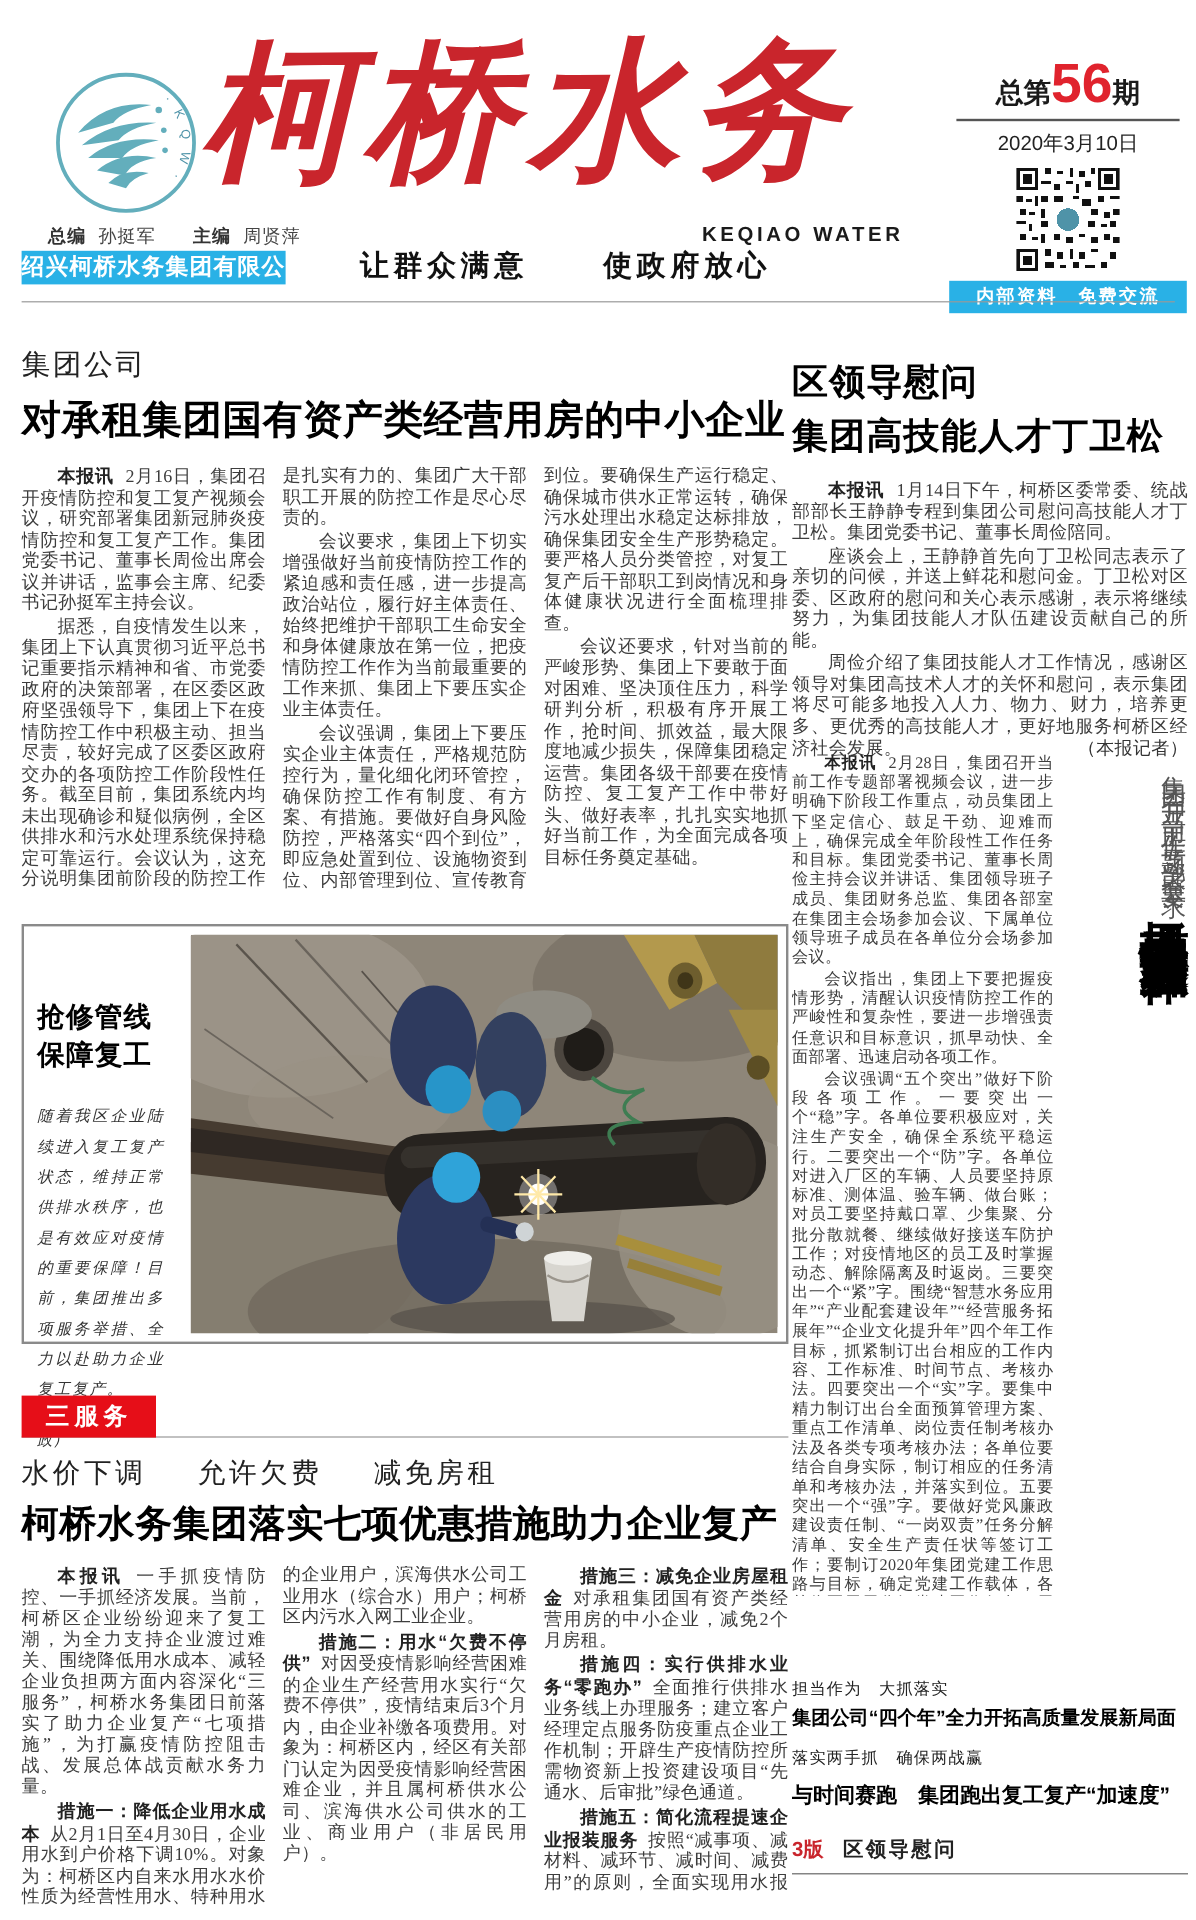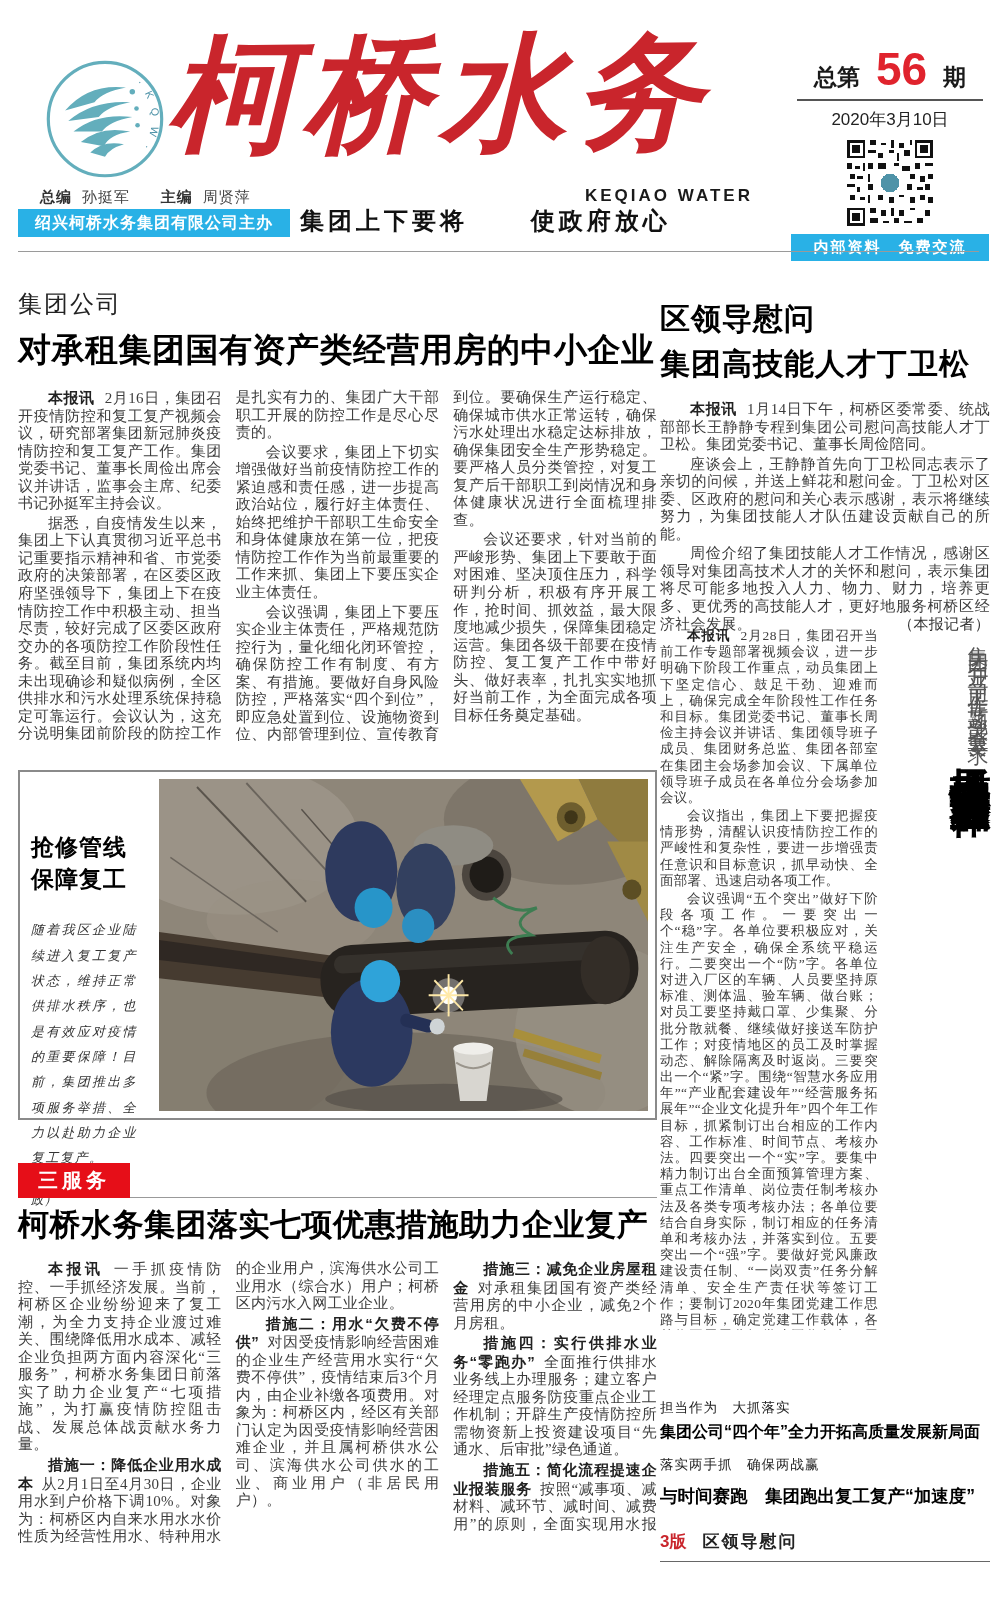--- a/index.html
+++ b/index.html
@@ -6,36 +6,36 @@
   .page{position:relative;width:997px;height:1600px;margin:0 auto;background:#fff;overflow:hidden;
         font-family:"Liberation Serif",serif;color:#2b2b2b}
   .abs{position:absolute}
 
   
   .masthead{left:168px;top:26px;font-size:126px;font-weight:900;font-style:italic;
             color:#c9252c;letter-spacing:10px;line-height:1.1;white-space:nowrap;
             transform:rotate(-.5deg)}
   .logo{left:42px;top:56px;width:126px;height:126px}
   .issuebox{left:791px;top:46px;width:198px;text-align:center}
-  .issueline{display:flex;justify-content:center;align-items:baseline;gap:16px;
+  .issueline{display:flex;justify-content:center;align-items:baseline;gap:0;
              font-family:"Liberation Sans",sans-serif;font-weight:bold;color:#1a1a1a}
   .issueline .pre,.issueline .suf{font-size:23px}
   .issueline .num{font-size:46px;color:#e0232d;line-height:1}
   .issuerule{border:0;border-top:2px solid #555;margin:6px 6px 7px 6px}
   .issuedate{font-size:17px;color:#222;font-family:"Liberation Sans",sans-serif}
   .qr{width:86px;height:86px;margin:9px auto 0 auto;display:block}
   .infobar{margin-top:8px;background:#29b1e6;color:#fff;font-family:"Liberation Sans",sans-serif;
            font-weight:bold;font-size:15px;padding:4px 0;letter-spacing:2px}
   .editors{left:40px;top:188px;font-size:15px;color:#333;letter-spacing:1px}
   .editors b{font-family:"Liberation Sans",sans-serif;margin-right:10px}
   .editors .nm{margin-right:26px;color:#444}
   .mast-en{left:585px;top:186px;font-family:"Liberation Sans",sans-serif;font-size:17px;
            font-weight:bold;color:#1a1a1a;letter-spacing:3px}
-  .pubbar{left:18px;top:209px;width:272px;height:28px;background:#29b1e6;color:#fff;
-          font-family:"Liberation Sans",sans-serif;font-weight:bold;font-size:16px;
+  .pubbar{left:18px;top:209px;width:220px;height:28px;background:#29b1e6;color:#fff;
+          font-family:"Liberation Sans",sans-serif;font-weight:bold;font-size:19px;
           text-align:center;line-height:28px;letter-spacing:1px}
   .slogan{left:300px;top:205px;font-family:"Liberation Sans",sans-serif;font-weight:bold;
           font-size:24px;color:#111;letter-spacing:4px}
   .slogan .s2{margin-left:52px}
   .hrule{left:18px;top:251px;width:961px;border-top:1px solid #9a9a9a;height:0}
 
   
   .btext{font-size:15px;line-height:1.17;letter-spacing:.3px;color:#3d3d3d;text-align:justify}
   .btext p{margin:0 0 2px 0;text-indent:2em}
   .btext b{font-family:"Liberation Sans",sans-serif;color:#222}
@@ -149,21 +149,21 @@
   <div class="abs editors">
     <b>总编</b><span class="nm">孙挺军</span>
     <b>主编</b><span class="nm">周贤萍</span>
   </div>
 
   <div class="abs mast-en">KEQIAO   WATER</div>
 
   <div class="abs pubbar">绍兴柯桥水务集团有限公司主办</div>
 
   <div class="abs slogan">
-    <span>集团上下要将</span>
+    <span>让群众满意</span>
     <span class="s2">使政府放心</span>
   </div>
 
   <div class="abs hrule"></div>
 
   <div class="abs lead">
     <div class="kicker">集团公司</div>
     <div class="lead-h">对承租集团国有资产类经营用房的中小企业</div>
     <div class="cols3 btext">
       <p><b class="lede">本报讯</b><span>2月16日，集团召开疫情防控和复工复产视频会议，研究部署集团新冠肺炎疫情防控和复工复产工作。集团党委书记、董事长周俭出席会议并讲话，监事会主席、纪委书记孙挺军主持会议。</span></p>
@@ -257,20 +257,25 @@
       <path d="M310 268 L352 268 L345 320 L317 320 Z" fill="#d8d6d0"></path>
       <ellipse cx="331" cy="268" rx="21" ry="6" fill="#efeeea"></ellipse>
       <path d="M313 282 q18 11 36 0" stroke="#9a958c" stroke-width="2" fill="none"></path>
     </svg>
   </div>
 
   <div class="abs services">
     <div class="svc-labelrow">
       <span class="svc-label">三服务</span>
     </div>
+    <div class="svc-kicker">
+      <span>水价下调</span>
+      <span class="gap">允许欠费</span>
+      <span class="gap">减免房租</span>
+    </div>
     <div class="svc-h">柯桥水务集团落实七项优惠措施助力企业复产</div>
     <div class="svc-cols btext">
       <p><b class="lede">本报讯</b><span>一手抓疫情防控、一手抓经济发展。当前，柯桥区企业纷纷迎来了复工潮，为全力支持企业渡过难关、围绕降低用水成本、减轻企业负担两方面内容深化“三服务”，柯桥水务集团日前落实了助力企业复产“七项措施”，为打赢疫情防控阻击战、发展总体战贡献水务力量。</span></p>
       <p class="measure"><b>措施一：降低企业用水成本</b><span>从2月1日至4月30日，企业用水到户价格下调10%。对象为：柯桥区内自来水用水水价性质为经营性用水、特种用水的企业用户，滨海供水公司工业用水（综合水）用户；柯桥区内污水入网工业企业。</span></p>
       <p class="measure"><b>措施二：用水“欠费不停供”</b><span>对因受疫情影响经营困难的企业生产经营用水实行“欠费不停供”，疫情结束后3个月内，由企业补缴各项费用。对象为：柯桥区内，经区有关部门认定为因受疫情影响经营困难企业，并且属柯桥供水公司、滨海供水公司供水的工业、商业用户（非居民用户）。</span></p>
       <p class="measure"><b>措施三：减免企业房屋租金</b><span>对承租集团国有资产类经营用房的中小企业，减免2个月房租。</span></p>
       <p class="measure"><b>措施四：实行供排水业务“零跑办”</b><span>全面推行供排水业务线上办理服务；建立客户经理定点服务防疫重点企业工作机制；开辟生产疫情防控所需物资新上投资建设项目“先通水、后审批”绿色通道。</span></p>
       <p class="measure"><b>措施五：简化流程提速企业报装服务</b><span>按照“减事项、减材料、减环节、减时间、减费用”的原则，全面实现用水报装业务“431”（4个工作日、3个环节、1份材料）工作目标。</span></p>
 
     </div>

